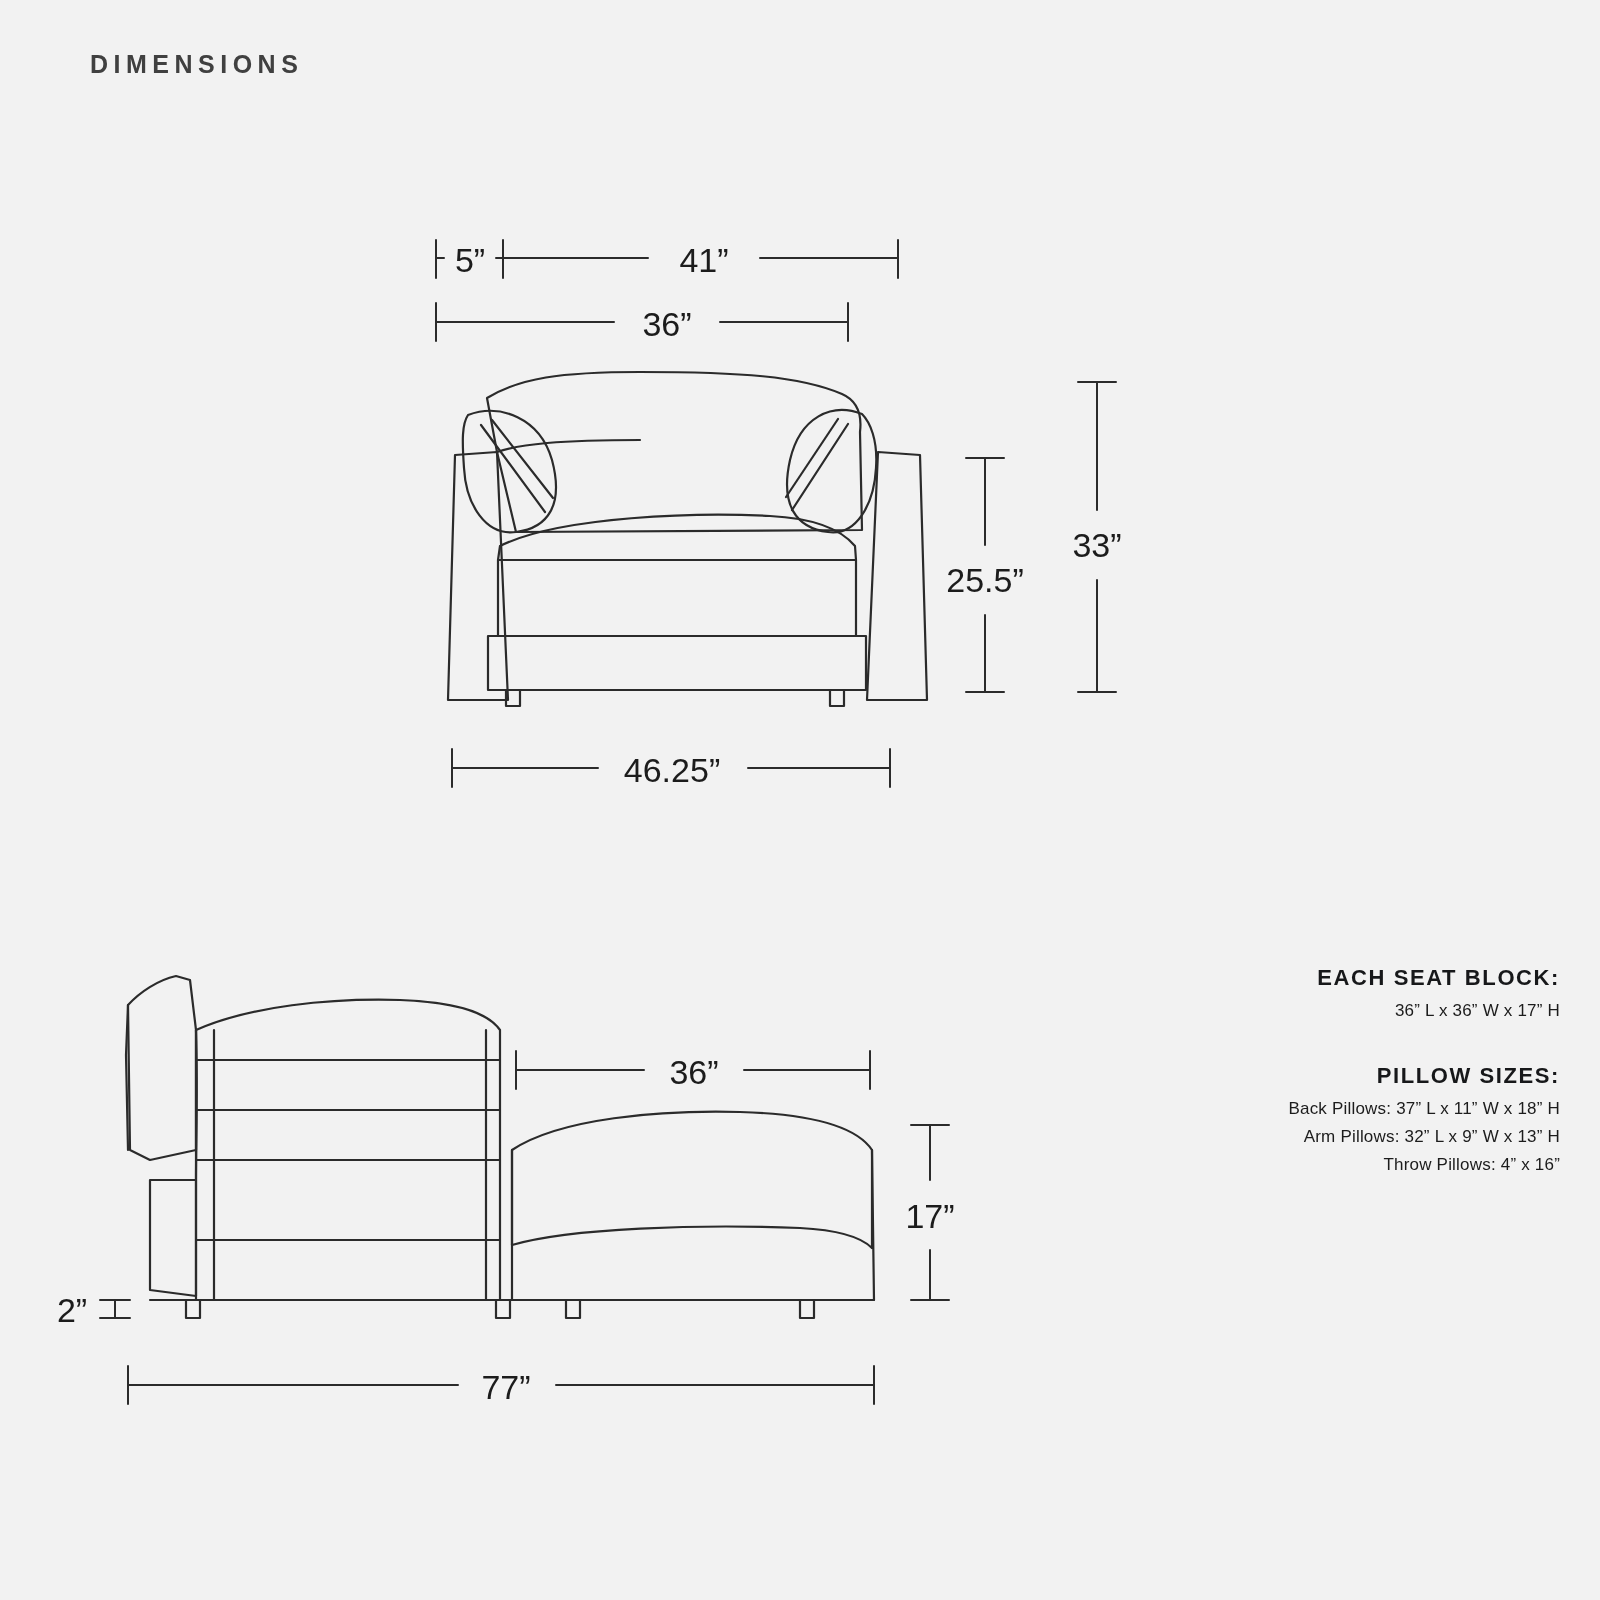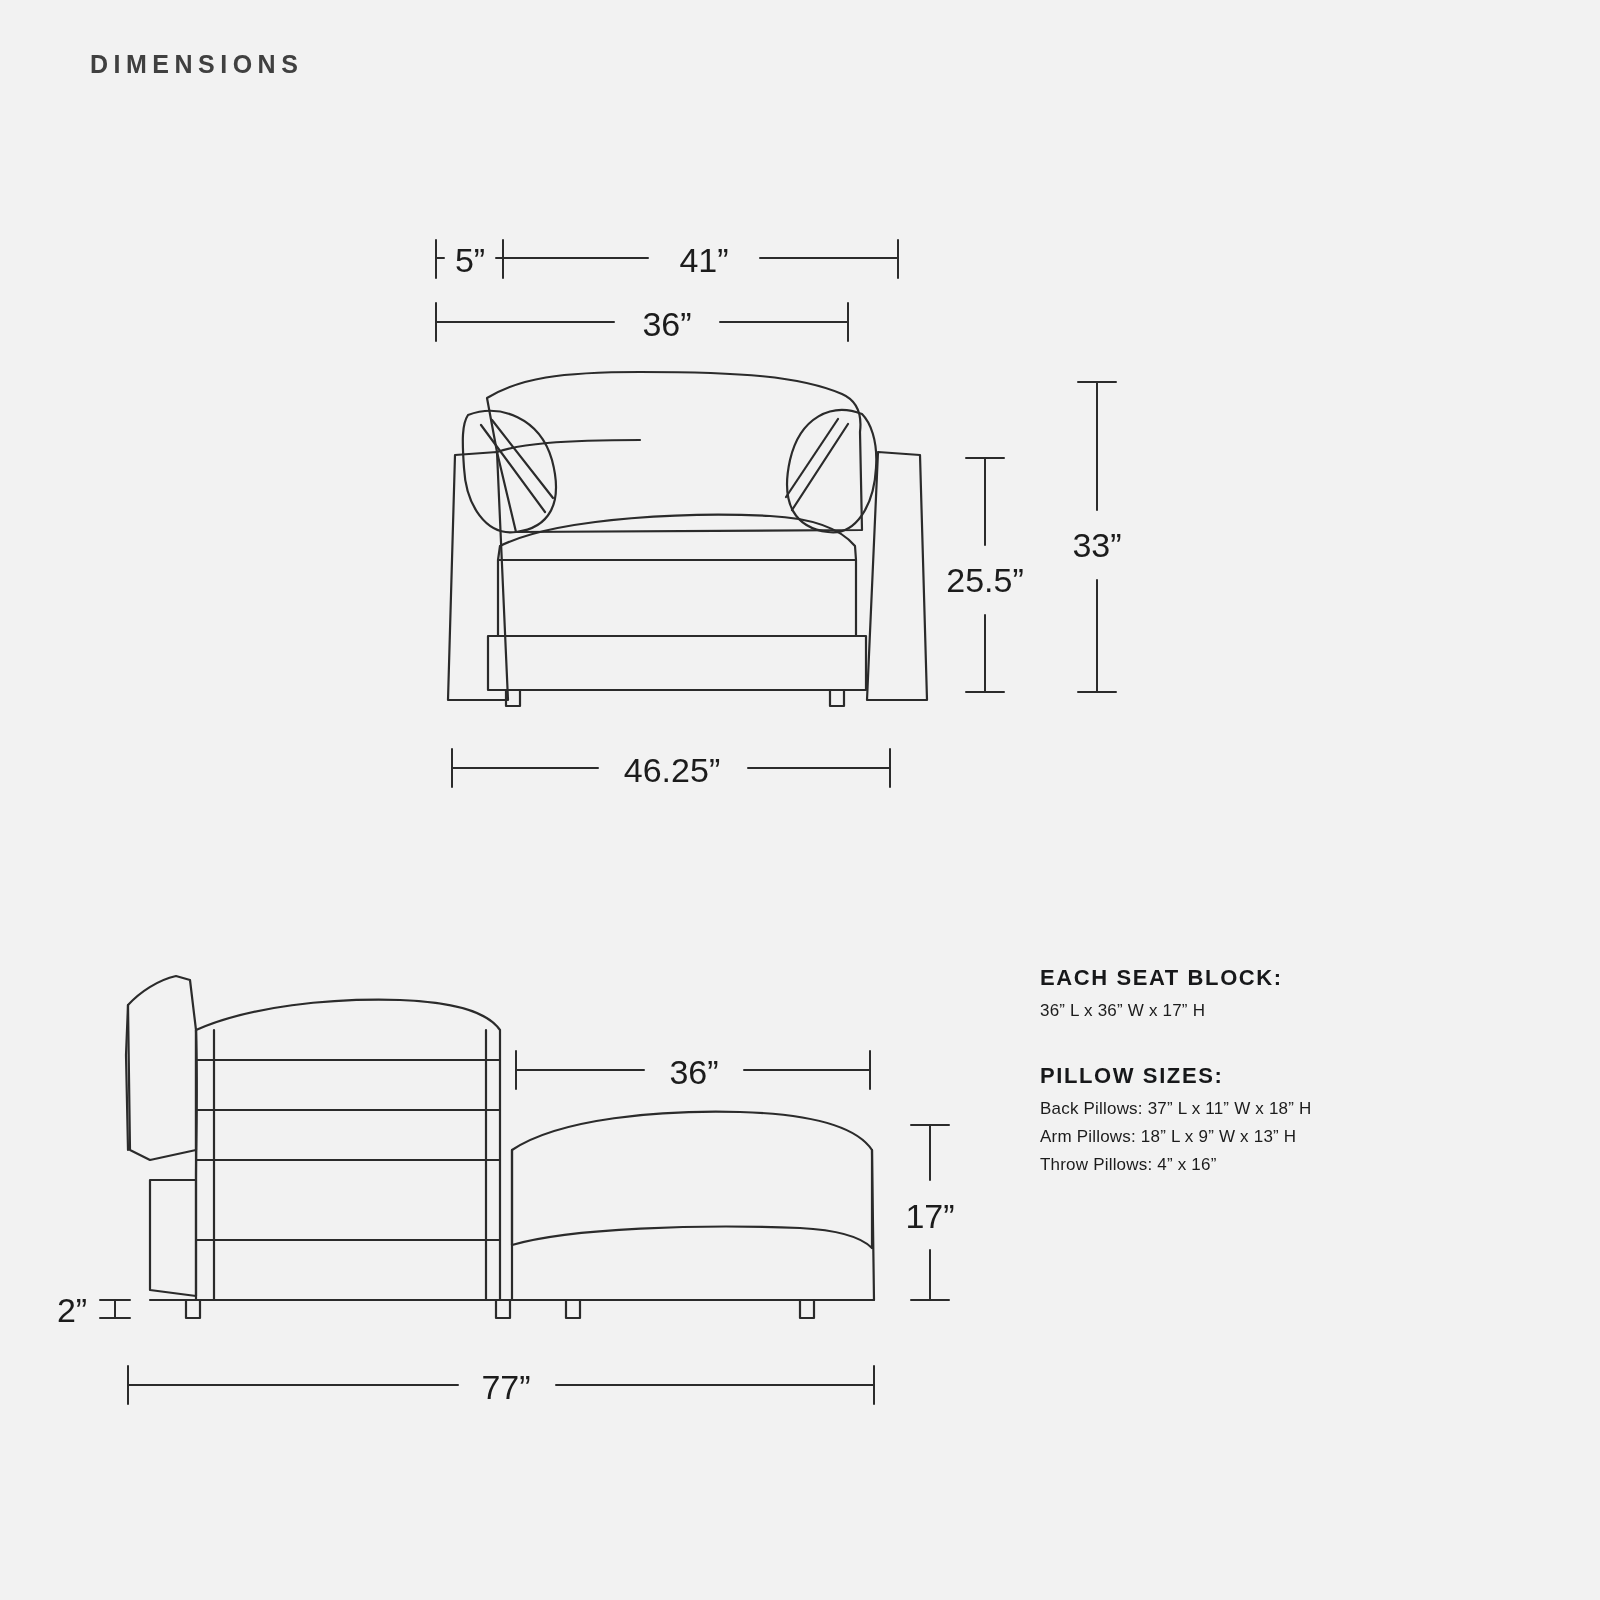--- a/index.html
+++ b/index.html
@@ -54,20 +54,21 @@
     margin: 0 0 10px 0;
   }
   .spec-line {
     font-size: 17px;
     color: #1c1c1c;
     margin: 0 0 8px 0;
     letter-spacing: 0.2px;
   }
   .spec-block {
     margin-bottom: 42px;
+    text-align: right;
   }
   .spec-block.last {
     margin-bottom: 8px;
   }
 </style>
 </head>
 <body>
 
 <div class="page">
 
@@ -214,18 +215,18 @@
       <div class="spec-heading">EACH SEAT BLOCK:</div>
       <div class="spec-line">36” L x 36” W x 17” H</div>
     </div>
 
     <div class="spec-block">
     </div>
 
     <div class="spec-block last">
       <div class="spec-heading">PILLOW SIZES:</div>
       <div class="spec-line">Back Pillows: 37” L x 11” W x 18” H</div>
-      <div class="spec-line">Arm Pillows: 18” L x 9” W x 13” H</div>
+      <div class="spec-line">Arm Pillows: 32” L x 9” W x 13” H</div>
       <div class="spec-line">Throw Pillows: 4” x 16”</div>
     </div>
 
   </div>
 </div>
 
 </body></html>

